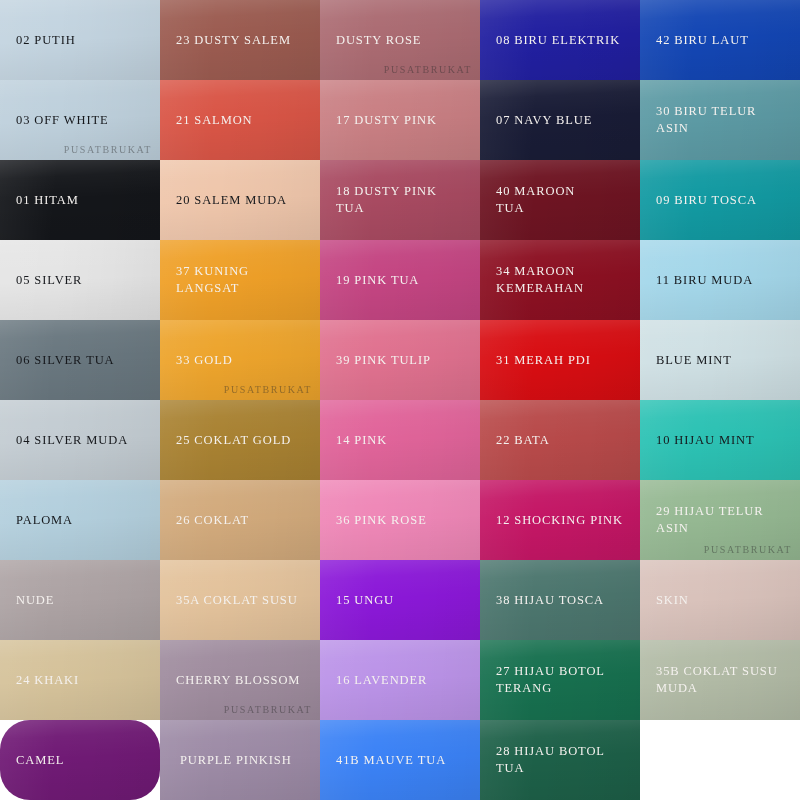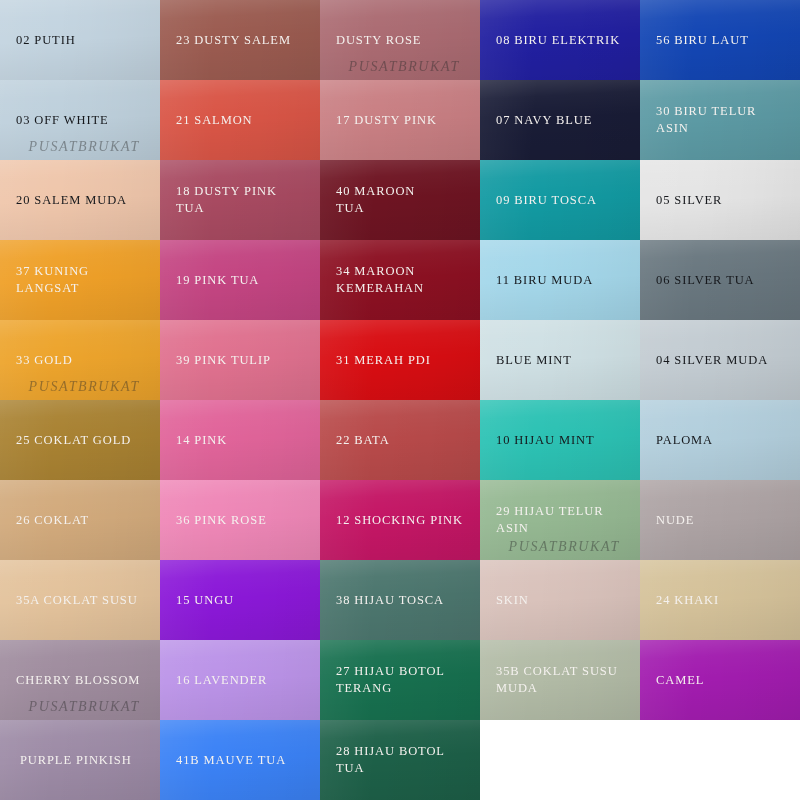--- a/index.html
+++ b/index.html
@@ -46,66 +46,68 @@
     letter-spacing: 0.9px;
     line-height: 1.35;
     white-space: pre-line;
     font-family: "Liberation Serif", "DejaVu Serif", serif;
   }
   .light-text { color: #f4f1ee; }
   .dark-text  { color: #16181c; text-align: center; }
 
   .watermark {
     position: absolute;
-    right: 20px;
+    right: 8px;
     bottom: 5px;
     z-index: 3;
-    font-size: 14px;
+    font-size: 10px;
     letter-spacing: 1.6px;
     font-family: "Liberation Serif", "DejaVu Serif", serif;
     color: rgba(40, 40, 40, 0.42);
     pointer-events: none;
-    font-style: italic;
   }
 </style>
 </head>
 <body>
 
 <div id="swatch-grid">
     <div class="swatch" style="background-color: rgb(195, 212, 224);">
       <span class="swatch-label dark-text">02 PUTIH</span>
     </div>
     <div class="swatch" style="background-color: rgb(155, 91, 80);">
       <span class="swatch-label light-text">23 DUSTY SALEM</span>
     </div>
     <div class="swatch" style="background-color: rgb(171, 107, 114); align-items: center;">
       <span class="swatch-label light-text">DUSTY ROSE</span>
       <span class="watermark">PUSATBRUKAT</span>
     </div>
     <div class="swatch" style="background-color: rgb(33, 31, 160);">
       <span class="swatch-label light-text">08 BIRU ELEKTRIK</span>
     </div>
     <div class="swatch" style="background-color: rgb(19, 70, 180);">
-      <span class="swatch-label light-text">56 BIRU LAUT</span>
+      <span class="swatch-label light-text">42 BIRU LAUT</span>
     </div>
     <div class="swatch" style="background-color: rgb(190, 208, 220);">
       <span class="swatch-label dark-text">03 OFF WHITE</span>
       <span class="watermark">PUSATBRUKAT</span>
     </div>
     <div class="swatch" style="background-color: rgb(217, 85, 70);">
       <span class="swatch-label light-text">21 SALMON</span>
     </div>
     <div class="swatch" style="background-color: rgb(201, 127, 131);">
       <span class="swatch-label light-text">17 DUSTY PINK</span>
     </div>
     <div class="swatch" style="background-color: rgb(25, 28, 54);">
       <span class="swatch-label light-text">07 NAVY BLUE</span>
     </div>
     <div class="swatch" style="background-color: rgb(92, 154, 164);">
       <span class="swatch-label light-text">30 BIRU TELUR ASIN</span>
+    </div>
+    <div class="swatch" style="background-color: rgb(20, 22, 26);">
+      <span class="swatch-label light-text">01 HITAM</span>
     </div>
     <div class="swatch" style="background-color: rgb(239, 198, 171);">
       <span class="swatch-label dark-text">20 SALEM MUDA</span>
     </div>
     <div class="swatch" style="background-color: rgb(168, 74, 97);">
       <span class="swatch-label light-text">18 DUSTY PINK TUA</span>
     </div>
     <div class="swatch" style="background-color: rgb(110, 20, 34);">
       <span class="swatch-label light-text">40 MAROON
 TUA</span>
@@ -202,21 +204,21 @@
       <span class="swatch-label light-text">16 LAVENDER</span>
     </div>
     <div class="swatch" style="background-color: rgb(23, 112, 79);">
       <span class="swatch-label light-text">27 HIJAU BOTOL
 TERANG</span>
     </div>
     <div class="swatch" style="background-color: rgb(178, 187, 166);">
       <span class="swatch-label light-text">35B COKLAT SUSU
 MUDA</span>
     </div>
-    <div class="swatch" style="background-color: #a21caf;">
+    <div class="swatch" style="background-color: #701a75; border-radius: 30px;">
       <span class="swatch-label light-text">CAMEL</span>
     </div>
     <div class="swatch" style="background-color: rgb(157, 139, 166); padding-left: 20px;">
       <span class="swatch-label light-text">PURPLE PINKISH</span>
     </div>
     <div class="swatch" style="background-color: #3b82f6;">
       <span class="swatch-label light-text">41B MAUVE TUA</span>
     </div>
     <div class="swatch" style="background-color: rgb(29, 96, 72);">
       <span class="swatch-label light-text">28 HIJAU BOTOL

